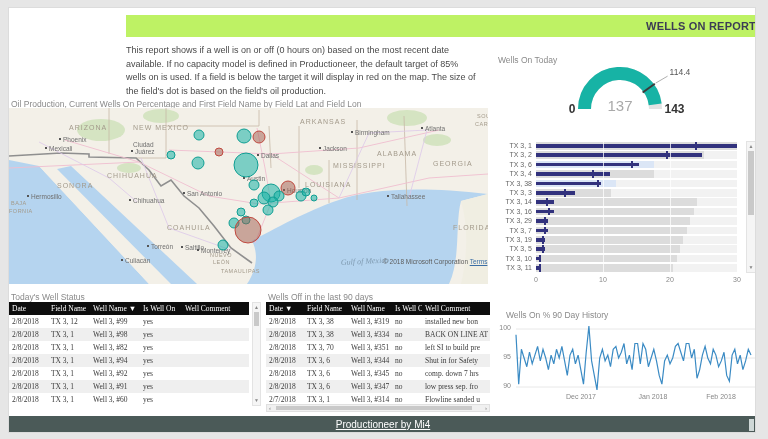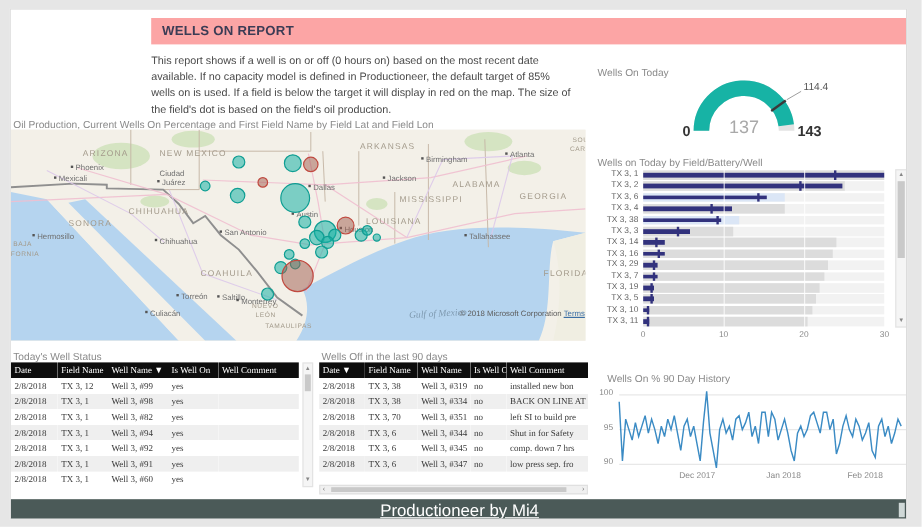--- a/index.html
+++ b/index.html
@@ -12,21 +12,21 @@
     position:absolute;left:8px;top:7px;width:748px;height:426px;
     background:#ffffff;border:1px solid #dcdcdc;box-sizing:border-box;overflow:hidden;
   }
   .abs{position:absolute;}
 
   
   .logo{left:6px;top:4px;width:112px;height:92px;text-align:center;}
   .logo-text{font-size:10.5px;font-weight:bold;letter-spacing:.4px;color:#2e2d6e;margin-top:-2px;}
 
   
-  .hdr-bar{left:117px;top:7px;width:630px;height:22px;background:#fca5a5;}
+  .hdr-bar{left:117px;top:7px;width:630px;height:22px;background:#bef264;text-align:right;}
   .hdr-title{font-size:11px;font-weight:600;color:#3c3c55;line-height:22px;padding-left:9px;letter-spacing:.2px;}
   .desc{left:117px;top:36px;width:354px;font-size:9px;line-height:1.5;color:#4a4a4a;}
 
   
   .vtitle{font-size:8.5px;color:#8a8a8a;white-space:nowrap;}
 
   
   .map-wrap{left:0;top:100px;width:479px;height:176px;overflow:hidden;background:#f3f0e8;}
   .map-region{font-size:7px;fill:#a39a8b;letter-spacing:1px;}
   .map-region-sm{font-size:5.5px;fill:#a39a8b;letter-spacing:.5px;}
@@ -64,21 +64,21 @@
   .hsb{position:absolute;height:8px;background:#f0f0f0;border:1px solid #e0e0e0;box-sizing:border-box;}
   .hsb .thumb{position:absolute;top:1px;bottom:1px;background:#c9c9c9;}
   .hsb .arr{position:absolute;top:0;font-size:6px;color:#777;line-height:7px;}
 
   
   .line-ylab{position:absolute;width:22px;text-align:right;font-size:7px;color:#888;}
   .line-xlab{position:absolute;top:385px;font-size:7px;color:#888;width:44px;text-align:center;}
 
   
   .footer{left:0;top:408px;width:748px;height:18px;background:#4b5a58;}
-  .footer a{display:block;text-align:center;color:#ffffff;font-size:14px;line-height:18px;text-decoration:underline;}
+  .footer a{display:block;text-align:center;color:#ffffff;font-size:10px;line-height:18px;text-decoration:underline;}
   .footer .thumb{position:absolute;right:3px;top:3px;width:5px;height:12px;background:#cfd8d7;}
 </style>
 </head>
 <body>
 
 <div class="canvas">
 
 
   <div class="abs hdr-bar">
     <div class="hdr-title">WELLS ON REPORT</div>
@@ -225,21 +225,20 @@
       <path d="M57.5,45.99999999999999 A35.5,35.5 0 0 1 128.5,46" stroke="#e3e3e3" stroke-width="13" fill="none"></path>
       <path d="M57.5,45.99999999999999 A35.5,35.5 0 0 1 128.19203624413095,41.334104052620354" stroke="#17b3a5" stroke-width="13" fill="none"></path>
       <line x1="115.65247584249853" y1="29.542012935810757" x2="127.78773075812273" y2="20.72523415142366" stroke="#3a3a3a" stroke-width="2"></line>
       <line x1="128.5967477524977" y1="20.137448899131186" x2="140.5967477524977" y2="13.137448899131186" stroke="#9a9a9a" stroke-width="0.8"></line>
       <text x="142.5967477524977" y="12.137448899131186" class="gauge-target">114.4</text>
       <text x="48.5" y="50" text-anchor="end" class="gauge-num">0</text>
       <text x="137.5" y="50" text-anchor="start" class="gauge-num">143</text>
       <text x="93" y="48" text-anchor="middle" class="gauge-val">137</text>
     </svg>
 
-  <div class="abs vtitle" style="left:489px;top:122px;">Wells on Today by Field/Battery/Well</div>
   <div class="abs barchart" id="barchart">
       <div class="bar-row" style="top: 0px;">
         <div class="bar-label">TX 3, 1</div>
         <div class="bar-track">
           <div class="bar-total" style="width: 201px;"></div>
           <div class="bar-on" style="width: 201px;"></div>
           <div class="bar-marker" style="left: 158.5px;"></div>
         </div>
       </div>
       <div class="bar-row" style="top: 9.4px;">
@@ -490,20 +489,27 @@
           <td>no</td>
           <td>comp. down 7 hrs</td>
         </tr>
         <tr class="odd">
           <td>2/8/2018</td>
           <td>TX 3, 6</td>
           <td>Well 3, #347</td>
           <td>no</td>
           <td>low press sep. fro</td>
         </tr>
+        <tr class="even">
+          <td>2/7/2018</td>
+          <td>TX 3, 1</td>
+          <td>Well 3, #314</td>
+          <td>no</td>
+          <td>Flowline sanded u</td>
+        </tr>
       </tbody>
   </table>
   <div class="abs hsb" style="left:257px;top:396px;width:224px;">
     <div class="arr" style="left:2px;">‹</div>
     <div class="thumb" style="left:9px;width:196px;"></div>
     <div class="arr" style="right:2px;">›</div>
   </div>
 
   <div class="abs vtitle" style="left:497px;top:302px;">Wells On % 90 Day History</div>
   <div id="line-ylabels"></div>

